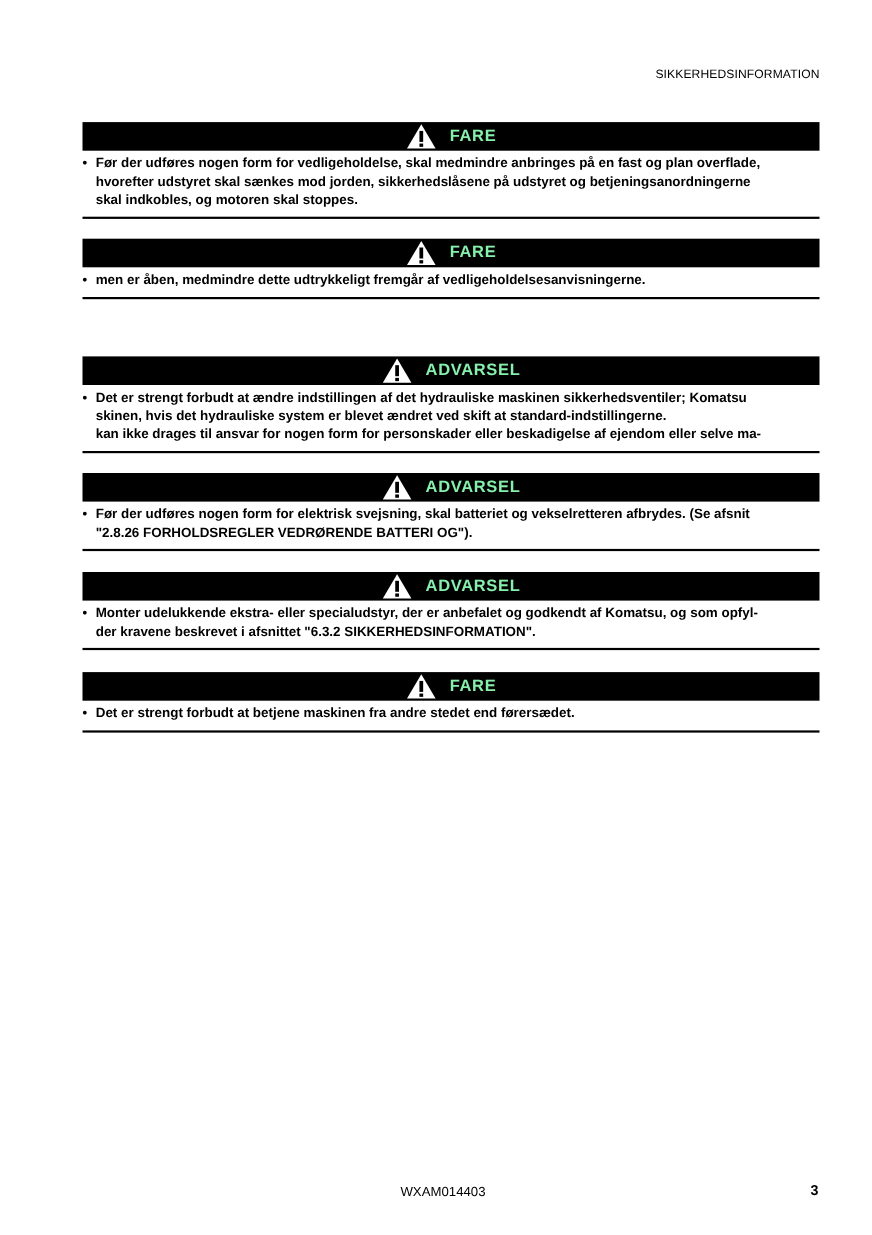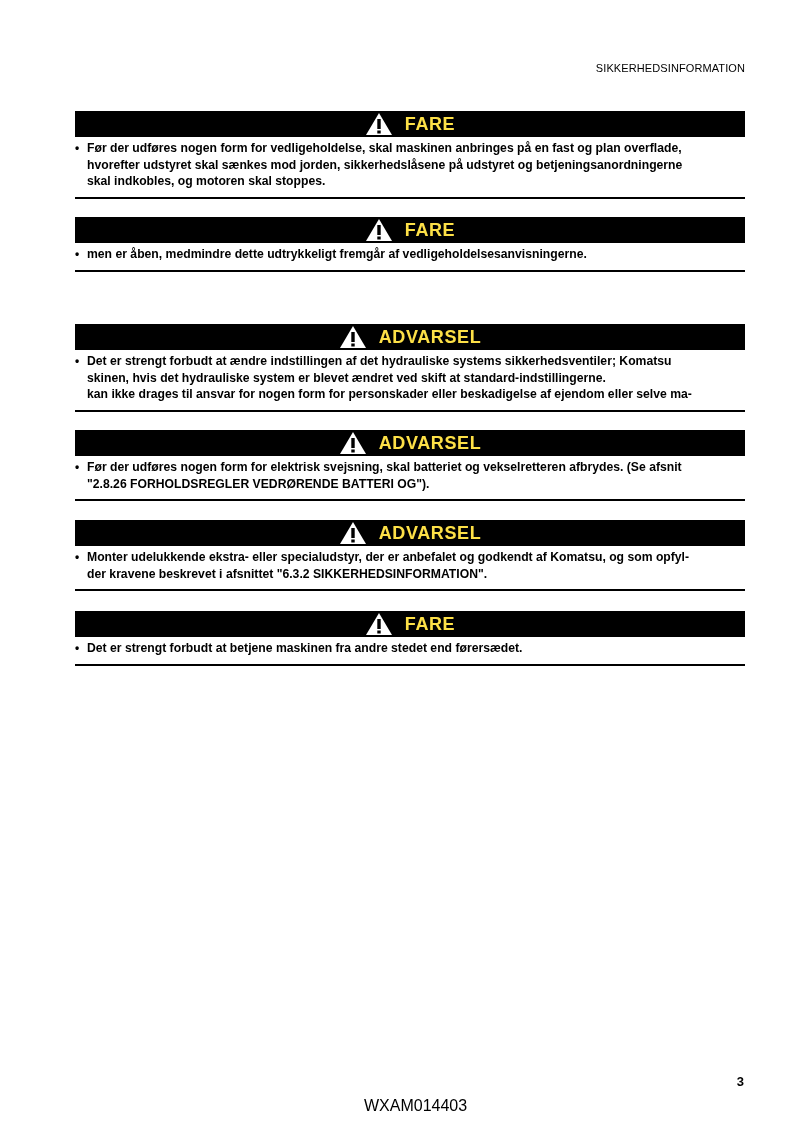--- a/index.html
+++ b/index.html
@@ -2,47 +2,47 @@
 <html><head>
 <meta charset="utf-8">
 <style>
   html, body { margin: 0; padding: 0; background: #ffffff; }
   body { width: 793px; height: 1123px; position: relative; overflow: hidden;
          font-family: "Liberation Sans", sans-serif; color: #000; }
   .header-title { position: absolute; top: 62px; right: 48px; font-size: 11px; letter-spacing: 0.1px; }
   .block { position: absolute; left: 75px; width: 670px; }
   .bar { height: 26px; background: #000; display: flex; align-items: center; justify-content: center; }
   .bar .tri { width: 28px; height: 24px; margin-right: 12px; display: block; }
-  .bar .label { color: #fde047; font-weight: bold; font-size: 18px; letter-spacing: 0.6px; line-height: 26px; }
+  .bar .label { color: #86efac; font-weight: bold; font-size: 15px; letter-spacing: 0.6px; line-height: 26px; }
   .body { padding: 3px 0 5px 0; font-size: 12.2px; font-weight: bold; line-height: 16.5px; }
   .item { position: relative; padding-left: 12px; text-align: justify; }
   .item .bullet { position: absolute; left: 0; top: 0; font-size: 12px; }
   .line { display: block; }
   .rule { height: 2px; background: #000; margin-top: 2px; }
-  .footer-code { position: absolute; top: 1076px; left: 364px; font-size: 16px; margin-top: 21px; }
+  .footer-code { position: absolute; top: 1076px; left: 364px; font-size: 12px; }
   .page-num { position: absolute; top: 1074px; right: 49px; font-size: 13px; font-weight: bold; }
 </style>
 </head>
 <body>
 
 <div class="header-title">SIKKERHEDSINFORMATION</div>
 
 <div class="block" style="top:111px;">
   <div class="bar">
     <svg class="tri" viewBox="0 0 28 24">
       <polygon points="14,1 27,23 1,23" fill="#fff"></polygon>
       <rect x="12.3" y="7" width="3.4" height="10" fill="#000"></rect>
       <rect x="12.3" y="18.5" width="3.4" height="3" fill="#000"></rect>
     </svg>
     <span class="label">FARE</span>
   </div>
   <div class="body">
     <div class="item">
       <span class="bullet">•</span>
-      <span class="line">Før der udføres nogen form for vedligeholdelse, skal maskinen anbringes på en fast og plan overflade,</span>
+      <span class="line">Før der udføres nogen form for vedligeholdelse, skal medmindre anbringes på en fast og plan overflade,</span>
       <span class="line">hvorefter udstyret skal sænkes mod jorden, sikkerhedslåsene på udstyret og betjeningsanordningerne</span>
       <span class="line">skal indkobles, og motoren skal stoppes.</span>
     </div>
   </div>
   <div class="rule"></div>
 </div>
 
 <div class="block" style="top:217px;">
   <div class="bar">
     <svg class="tri" viewBox="0 0 28 24">
@@ -66,21 +66,21 @@
     <svg class="tri" viewBox="0 0 28 24">
       <polygon points="14,1 27,23 1,23" fill="#fff"></polygon>
       <rect x="12.3" y="7" width="3.4" height="10" fill="#000"></rect>
       <rect x="12.3" y="18.5" width="3.4" height="3" fill="#000"></rect>
     </svg>
     <span class="label">ADVARSEL</span>
   </div>
   <div class="body">
     <div class="item">
       <span class="bullet">•</span>
-      <span class="line">Det er strengt forbudt at ændre indstillingen af det hydrauliske systems sikkerhedsventiler; Komatsu</span>
+      <span class="line">Det er strengt forbudt at ændre indstillingen af det hydrauliske maskinen sikkerhedsventiler; Komatsu</span>
       <span class="line">skinen, hvis det hydrauliske system er blevet ændret ved skift at standard-indstillingerne.</span>
       <span class="line">kan ikke drages til ansvar for nogen form for personskader eller beskadigelse af ejendom eller selve ma-</span>
     </div>
   </div>
   <div class="rule"></div>
 </div>
 
 <div class="block" style="top:430px;">
   <div class="bar">
     <svg class="tri" viewBox="0 0 28 24">

